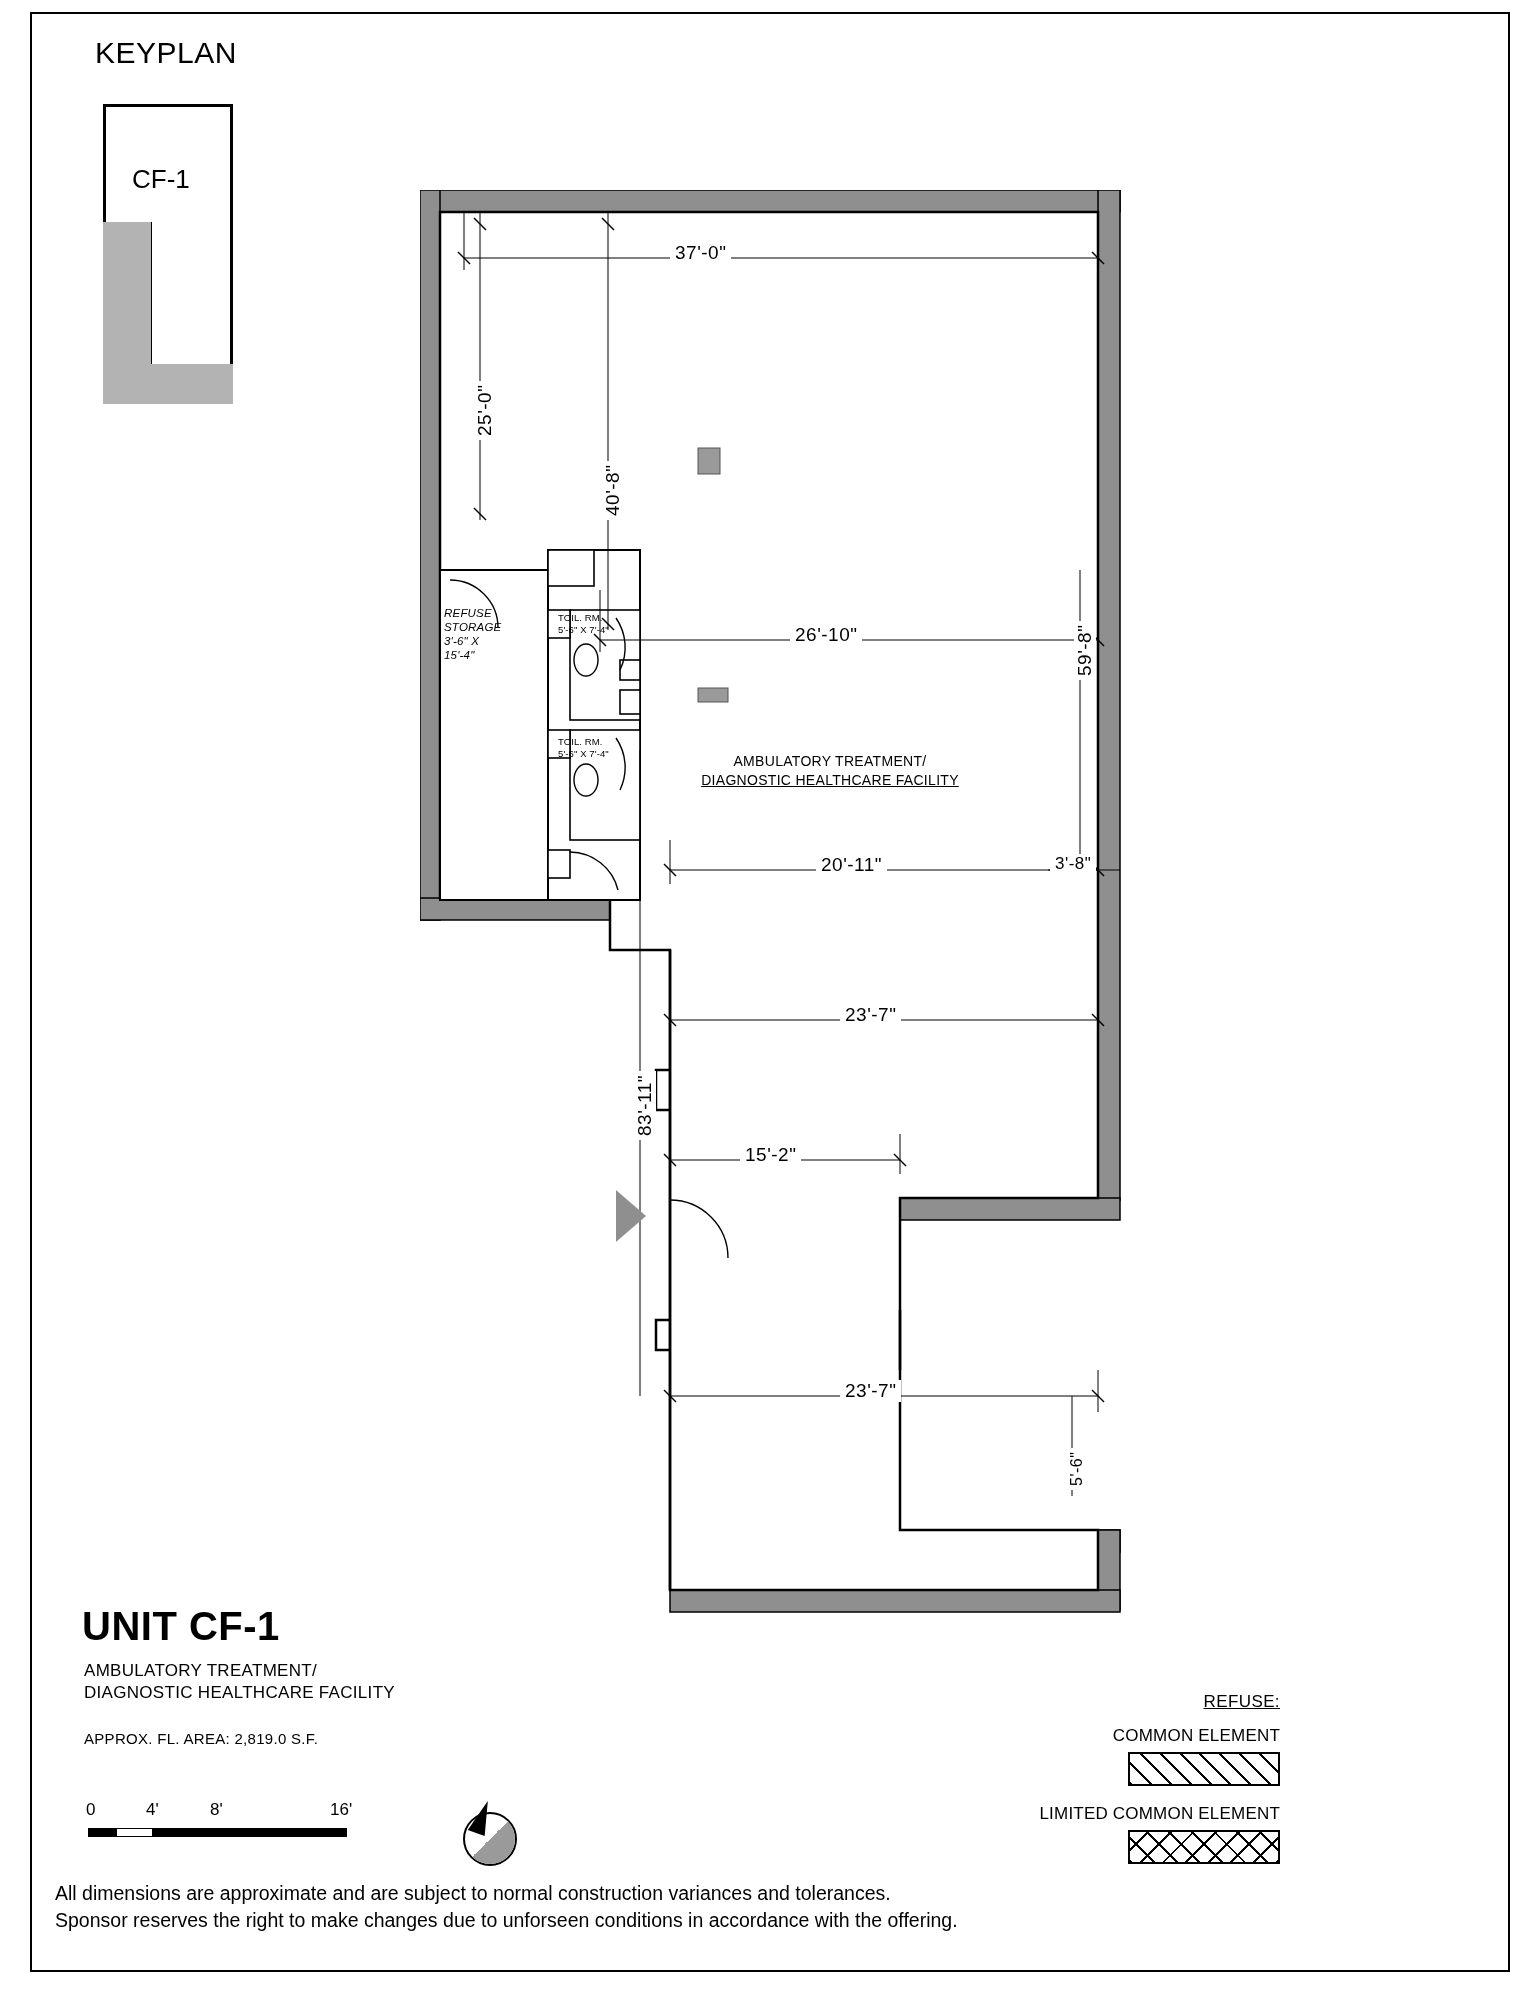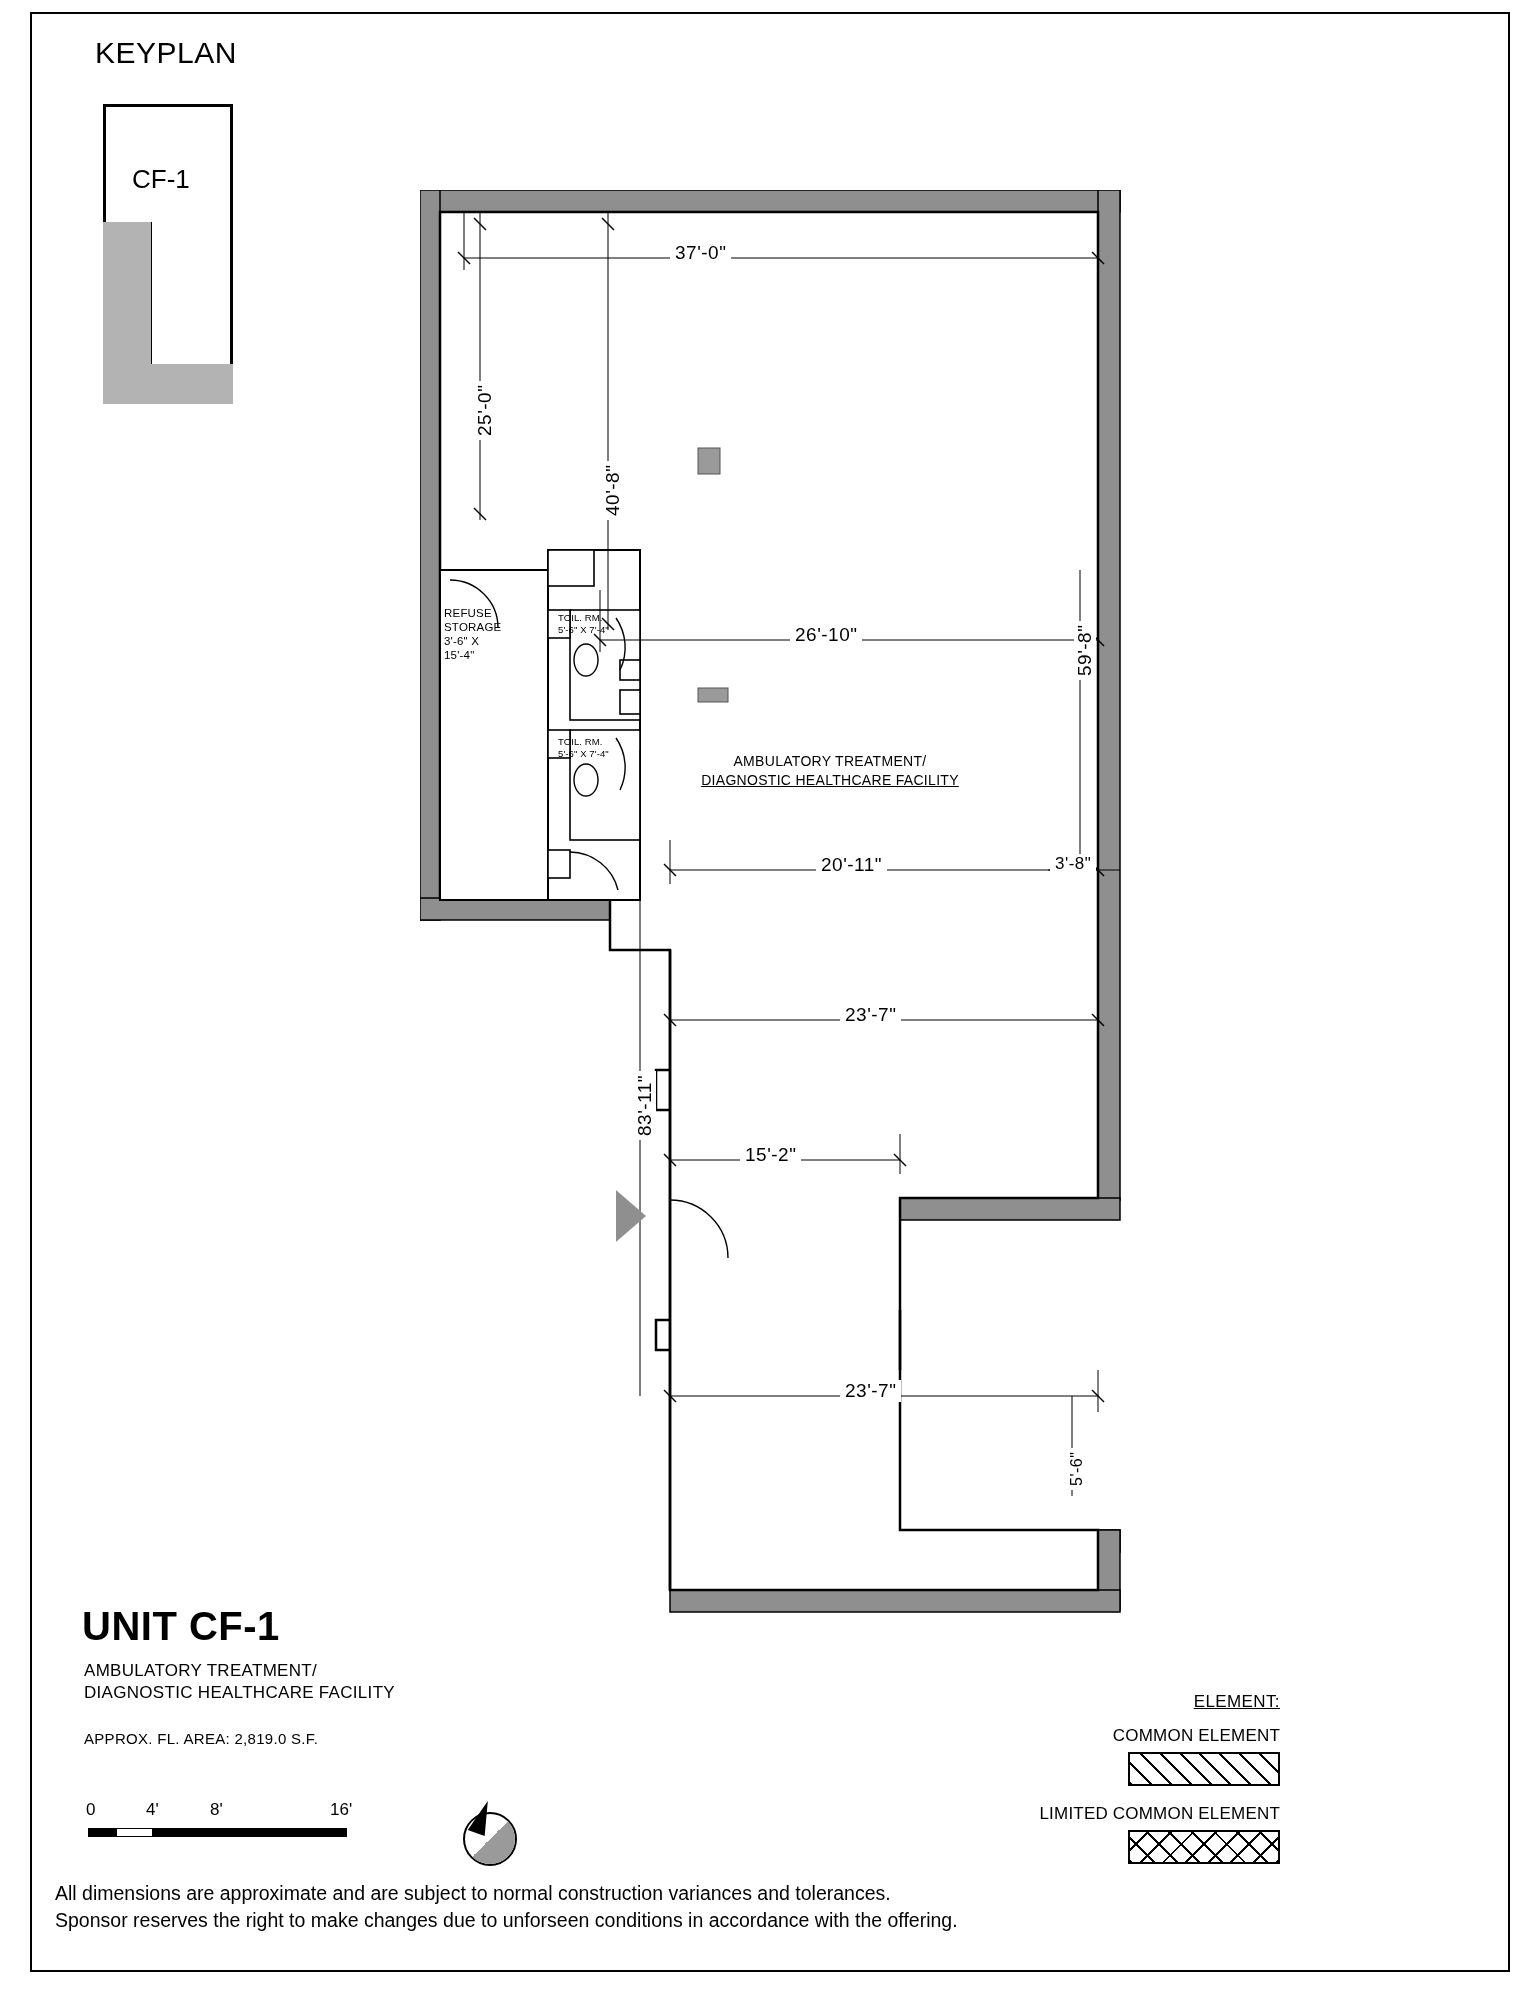--- a/index.html
+++ b/index.html
@@ -430,21 +430,21 @@
     <div class="dimtext" style="left:420px; top:814px;">23'-7"</div>
     <div class="dimtext" style="left:320px; top:954px;">15'-2"</div>
     <div class="dimtext" style="left:420px; top:1190px;">23'-7"</div>
     <div class="dimtext-v" style="left:648px; top:1300px; font-size:16px;">5'-6"</div>
 
     <div class="facility-label" style="left:260px; top:562px; width:300px;">
       <div>AMBULATORY TREATMENT/</div>
       <div class="ul">DIAGNOSTIC HEALTHCARE FACILITY</div>
     </div>
 
-    <div class="small-label" style="left:24px; top:416px;">
+    <div class="small-label" style="left:24px; top:416px;font-style:italic;">
       <div>REFUSE</div>
       <div>STORAGE</div>
       <div>3'-6" X</div>
       <div>15'-4"</div>
     </div>
 
     <div class="tiny-label" style="left:138px; top:422px;">
       <div>TOIL. RM.</div>
       <div>5'-6" X 7'-4"</div>
     </div>
@@ -478,21 +478,21 @@
     <div class="sb-bar" style="left:131px; width:130px;"></div>
   </div>
 
   <div class="north">
     <div class="north-circle">
       <div class="north-half"></div>
     </div>
     <div class="north-arrow"></div>
   </div>
 
-  <div class="legend-title">ELEMENT:</div>
+  <div class="legend-title">REFUSE:</div>
   <div class="legend-row" style="top:1726px;">COMMON ELEMENT</div>
   <div class="legend-swatch hatch-diag" style="top:1752px;"></div>
   <div class="legend-row" style="top:1804px;">LIMITED COMMON ELEMENT</div>
   <div class="legend-swatch hatch-cross" style="top:1830px;"></div>
 
   <div class="disclaimer">
     <div>All dimensions are approximate and are subject to normal construction variances and tolerances.</div>
     <div>Sponsor reserves the right to make changes due to unforseen conditions in accordance with the offering.</div>
   </div>
 

